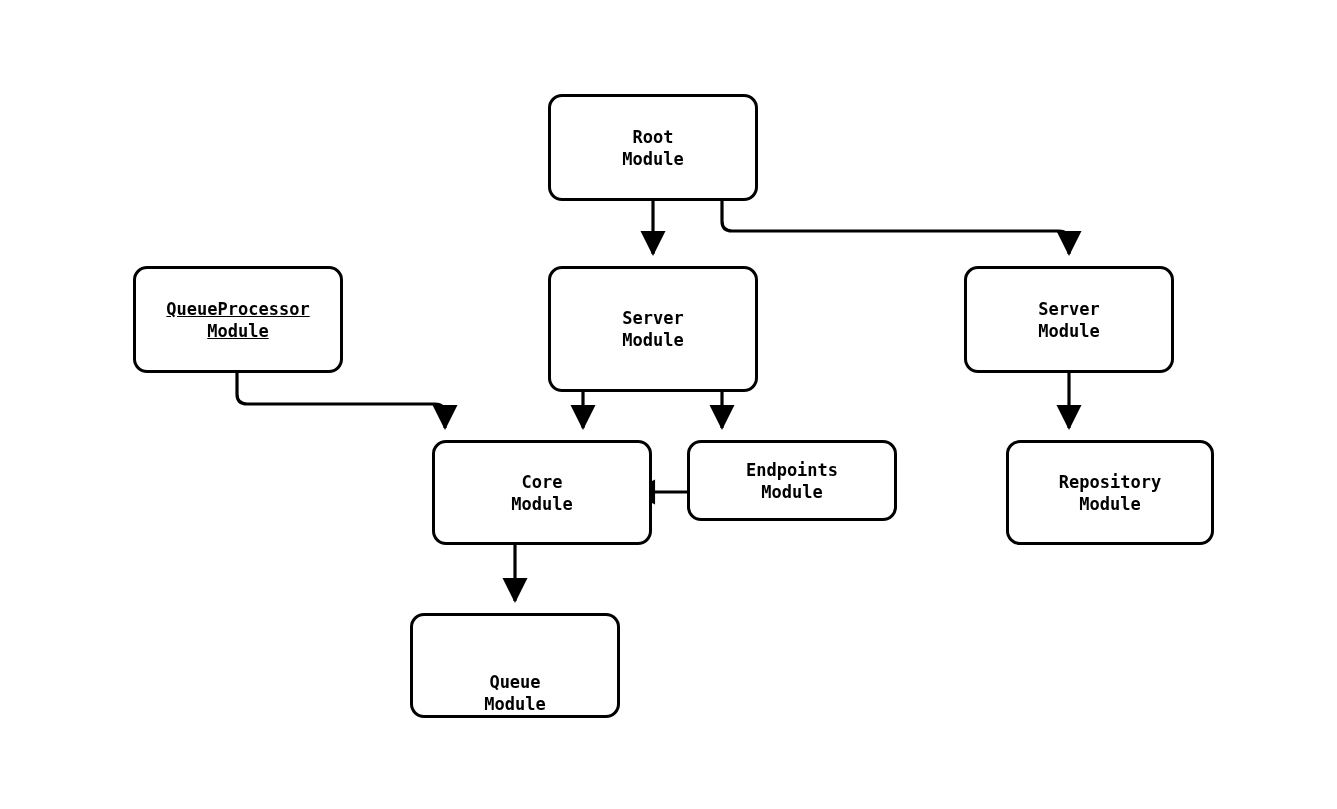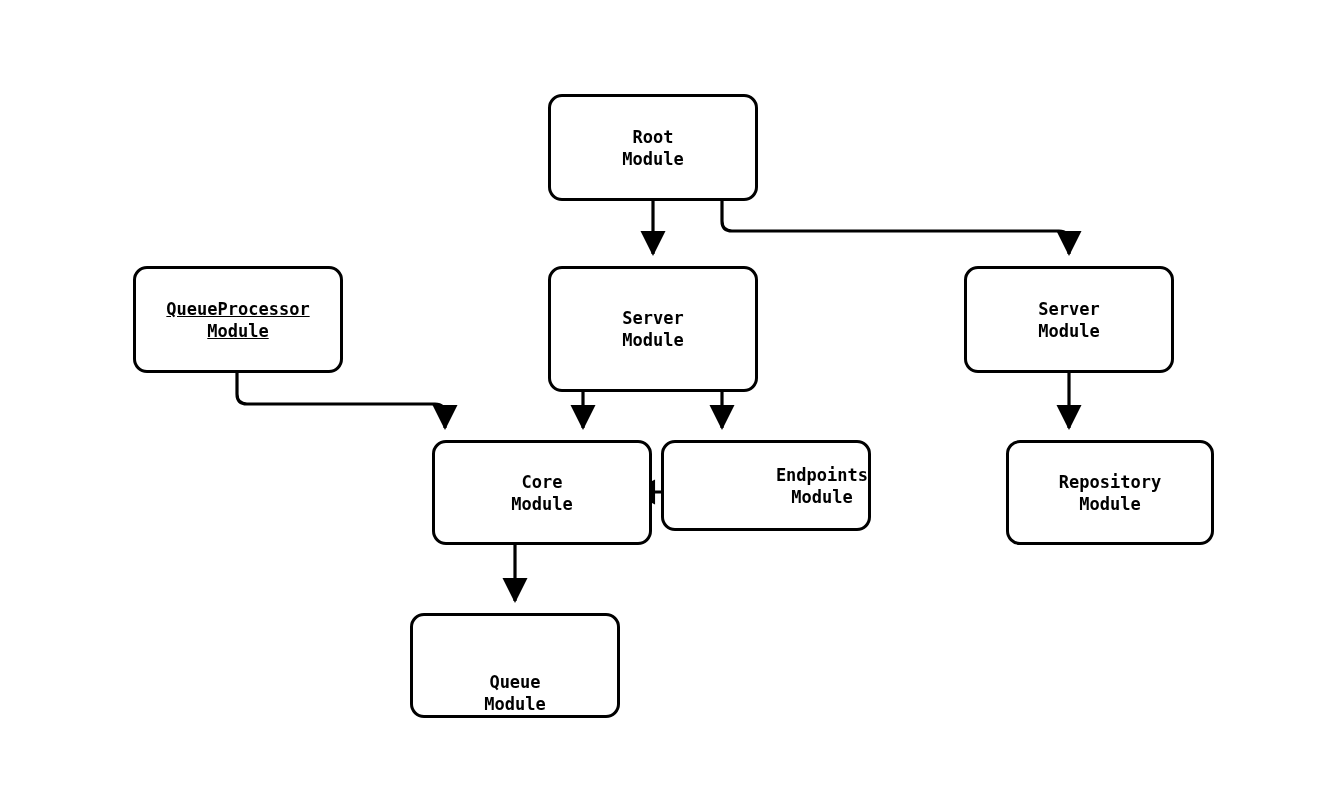--- a/index.html
+++ b/index.html
@@ -101,21 +101,21 @@
   <div class="node" style="left:964px; top:266px; width:210px; height:107px;">
     <div class="node-label">Server
 Module</div>
   </div>
 
   <div class="node" style="left:432px; top:440px; width:220px; height:105px;">
     <div class="node-label">Core
 Module</div>
   </div>
 
-  <div class="node" style="left:661px; top:440px; width:210px; height:91px;align-items:flex-end;">
+  <div class="node" style="left:687px; top:440px; width:210px; height:81px;">
     <div class="node-label">Endpoints
 Module</div>
   </div>
 
   <div class="node" style="left:1006px; top:440px; width:208px; height:105px;">
     <div class="node-label">Repository
 Module</div>
   </div>
 
   <div class="node" style="left:410px; top:613px; width:210px; height:105px;justify-content:flex-end;">

